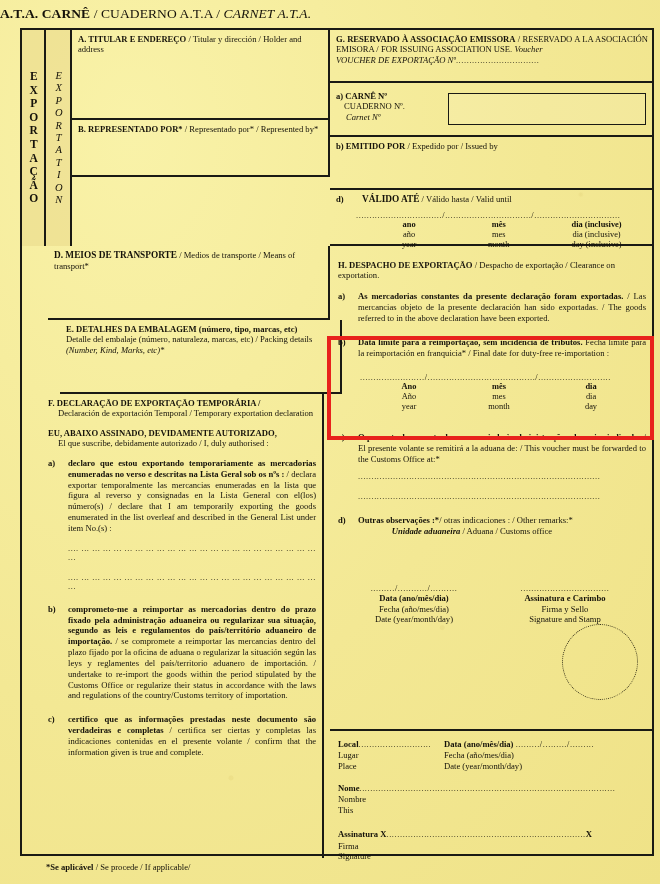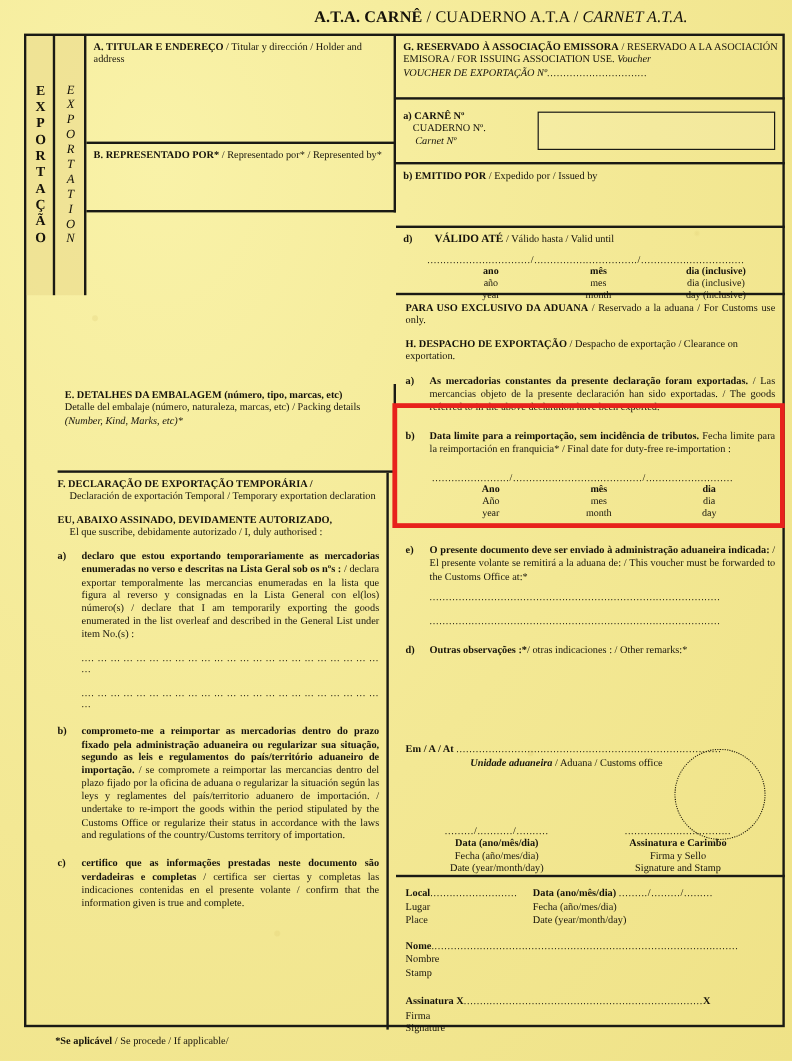--- a/index.html
+++ b/index.html
@@ -21,21 +21,21 @@
     background-image:
       radial-gradient(circle at 12% 30%, rgba(190,160,60,.12) 0 2px, transparent 3px),
       radial-gradient(circle at 67% 71%, rgba(190,160,60,.10) 0 2px, transparent 3px),
       radial-gradient(circle at 88% 22%, rgba(190,160,60,.10) 0 1px, transparent 3px),
       radial-gradient(circle at 35% 88%, rgba(190,160,60,.10) 0 2px, transparent 3px);
     pointer-events:none;
   }
 
   .doc-title{
     position:absolute;top:6px;left:0;width:573px;
-    text-align:right;font-size:13.5px;letter-spacing:.1px;
+    text-align:left;font-size:13.5px;letter-spacing:.1px;
   }
   .doc-title b{font-weight:bold;}
   .doc-title i{font-style:italic;}
 
   
   .frame{
     position:absolute;left:20px;top:28px;width:634px;height:828px;
     border:2.2px solid #1a1a14;
     box-sizing:border-box;
   }
@@ -144,22 +144,29 @@
 
     <div class="cell bb br" style="left:50px;top:90px;width:258px;height:57px;">
       <div class="lbl">
         <b>B. REPRESENTADO POR*</b>
         <span> / </span><span>Representado por*</span>
         <span> / </span><span>Represented by*</span>
       </div>
     </div>
 
 
-
-    <div class="cell bb br" style="left:26px;top:290px;width:282px;height:74px;">
+    <div class="cell bb br" style="left:26px;top:216px;width:282px;height:74px;">
+      <div class="lbl">
+        <b class="big">D. MEIOS DE TRANSPORTE</b>
+        <span> / </span><span>Medios de transporte</span>
+        <span> / </span><span>Means of transport*</span>
+      </div>
+    </div>
+
+    <div class="cell bb br" style="left:38px;top:290px;width:282px;height:74px;">
       <div class="lbl">
         <b>E. DETALHES DA EMBALAGEM (número, tipo, marcas, etc)</b><br>
         <span>Detalle del embalaje (número, naturaleza, marcas, etc)</span>
         <span> / </span><span>Packing details</span>
         <i>(Number, Kind, Marks, etc)*</i>
       </div>
     </div>
 
     <div class="cell br" style="left:20px;top:364px;width:282px;height:464px;">
       <div class="lbl">
@@ -244,23 +251,20 @@
           <div style="width:105px;">
             <div class="bold">dia (inclusive)</div>
             <div>dia (inclusive)</div>
             <div>day (inclusive)</div>
           </div>
         </div>
       </div>
     </div>
 
     <div class="cell bb" style="left:308px;top:216px;width:324px;height:485px;padding:5px 8px;">
-      <div class="lbl jt">
-        <b>PARA USO EXCLUSIVO DA ADUANA</b><span> / </span><span>Reservado a la aduana</span><span> / </span><span>For Customs use only.</span>
-      </div>
 
       <div class="lbl" style="margin-top:9px;">
         <b>H. DESPACHO DE EXPORTAÇÃO</b><span> / </span><span>Despacho de exportação</span><span> / </span><span>Clearance on exportation.</span>
       </div>
 
       <div class="para" style="margin-top:10px;">
         <div class="num">a)</div>
         <div class="txt"><b>As mercadorias constantes da presente declaração foram exportadas.</b><span> / Las mercancias objeto de la presente declaración han sido exportadas. / The goods referred to in the above declaration have been exported.</span></div>
       </div>
 
@@ -296,24 +300,20 @@
       <div style="padding-left:20px;">
         <div class="dots" style="margin-top:7px;">..........................................................................................</div>
         <div class="dots" style="margin-top:11px;">..........................................................................................</div>
       </div>
 
       <div class="para" style="margin-top:14px;">
         <div class="num">d)</div>
         <div class="txt"><b>Outras observações :*</b><span>/ otras indicaciones : / Other remarks:*</span></div>
       </div>
 
-      <div class="lbl" style="margin-top:72px;">
-        <b>Em / A / At</b>
-        <span class="dots">..................................................................................</span>
-      </div>
       <div class="lbl ctr" style="padding-right:40px;text-align:center;">
         <i class="bold">Unidade aduaneira</i><span> / </span><span>Aduana</span><span> / </span><span>Customs office</span>
       </div>
 
       <div class="stampcircle" style="right:16px;top:378px;"></div>
 
       <div style="display:flex;margin-top:48px;">
         <div style="width:152px;text-align:center;">
           <div class="dots">........./.........../..........</div>
           <div class="lbl bold">Data (ano/mês/dia)</div>
@@ -339,21 +339,21 @@
         <div style="flex:1;">
           <div><b>Data (ano/mês/dia)</b> <span class="dots">........./........./.........</span></div>
           <div>Fecha (año/mes/dia)</div>
           <div>Date (year/month/day)</div>
         </div>
       </div>
 
       <div class="lbl" style="margin-top:12px;">
         <div><b>Nome</b><span class="dots">...............................................................................................</span></div>
         <div>Nombre</div>
-        <div>Stamp</div>
+        <div>This</div>
       </div>
 
       <div class="lbl" style="margin-top:14px;">
         <div><b>Assinatura X</b><span class="dots">..........................................................................</span><b>X</b></div>
         <div>Firma</div>
         <div>Signature</div>
       </div>
     </div>
 
   </div>

